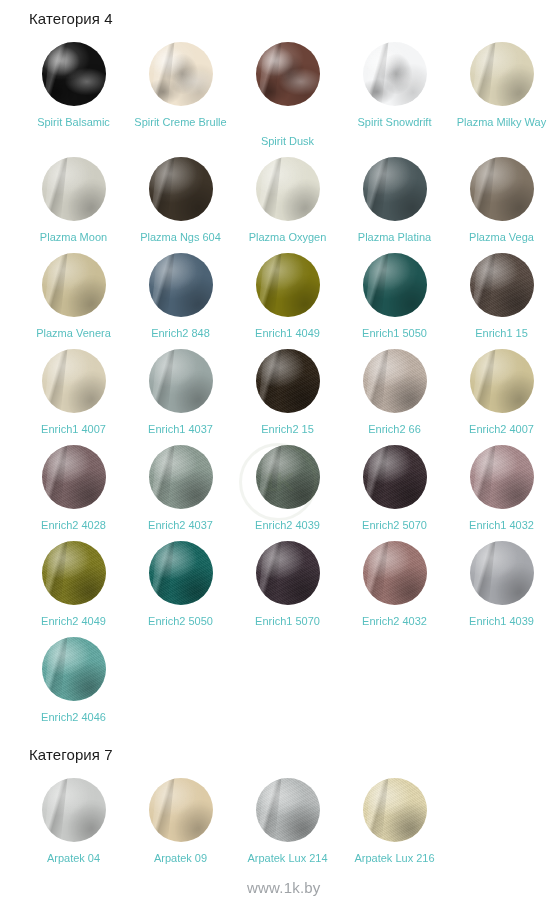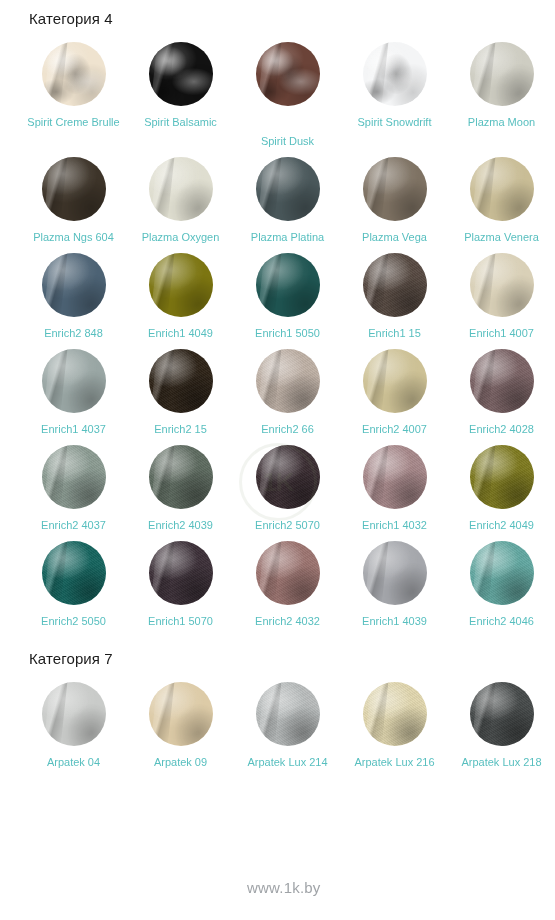--- a/index.html
+++ b/index.html
@@ -144,50 +144,58 @@
   .spacer-7 { height: 10px; }
 </style>
 </head>
 <body style="background: rgb(255, 255, 255);">
 
 <div class="page">
 
   <h2 class="section-title">Категория 4</h2>
   <div class="grid" id="grid-0">
       <div class="swatch-cell">
+        <div class="chip silk" style="background: rgb(18, 18, 18);">
+          <div class="tex"></div>
+          <div class="fold"></div>
+          <div class="sheen"></div>
+        </div>
+        <div class="chip-label" style="color: rgb(87, 191, 191);">Spirit Balsamic</div>
+      </div>
+      <div class="swatch-cell">
         <div class="chip silk" style="background: rgb(239, 227, 207);">
           <div class="tex"></div>
           <div class="fold"></div>
           <div class="sheen"></div>
         </div>
         <div class="chip-label" style="color: rgb(87, 191, 191);">Spirit Creme Brulle</div>
       </div>
       <div class="swatch-cell">
-        <div class="chip silk" style="background: rgb(18, 18, 18);">
-          <div class="tex"></div>
-          <div class="fold"></div>
-          <div class="sheen"></div>
-        </div>
-        <div class="chip-label" style="color: rgb(87, 191, 191);">Spirit Balsamic</div>
-      </div>
-      <div class="swatch-cell">
         <div class="chip silk" style="background: rgb(107, 67, 56);">
           <div class="tex"></div>
           <div class="fold"></div>
           <div class="sheen"></div>
         </div>
         <div class="chip-label" style="color: rgb(87, 191, 191); margin-top: 28px;">Spirit Dusk</div>
       </div>
       <div class="swatch-cell">
         <div class="chip silk" style="background: rgb(244, 245, 246);">
           <div class="tex"></div>
           <div class="fold"></div>
           <div class="sheen"></div>
         </div>
         <div class="chip-label" style="color: rgb(87, 191, 191);">Spirit Snowdrift</div>
+      </div>
+      <div class="swatch-cell">
+        <div class="chip flat" style="background: rgb(217, 210, 182);">
+          <div class="tex"></div>
+          <div class="fold"></div>
+          <div class="sheen"></div>
+        </div>
+        <div class="chip-label" style="color: rgb(87, 191, 191);">Plazma Milky Way</div>
       </div>
       <div class="swatch-cell">
         <div class="chip flat" style="background: rgb(206, 205, 194);">
           <div class="tex"></div>
           <div class="fold"></div>
           <div class="sheen"></div>
         </div>
         <div class="chip-label" style="color: rgb(87, 191, 191);">Plazma Moon</div>
       </div>
       <div class="swatch-cell">
@@ -420,28 +428,20 @@
         </div>
         <div class="chip-label" style="color: rgb(87, 191, 191);">Arpatek Lux 214</div>
       </div>
       <div class="swatch-cell">
         <div class="chip velvet" style="background: rgb(224, 214, 174);">
           <div class="tex"></div>
           <div class="fold"></div>
           <div class="sheen"></div>
         </div>
         <div class="chip-label" style="color: rgb(87, 191, 191);">Arpatek Lux 216</div>
-      </div>
-      <div class="swatch-cell">
-        <div class="chip velvet" style="background: rgb(71, 75, 75);">
-          <div class="tex"></div>
-          <div class="fold"></div>
-          <div class="sheen"></div>
-        </div>
-        <div class="chip-label" style="color: rgb(87, 191, 191);">Arpatek Lux 218</div>
       </div>
     </div>
 
   <div class="watermark-mid">
     <div class="wm-ring"></div>
     <div class="wm-text">1K</div>
   </div>
 
   <div class="watermark-bottom">www.1k.by</div>
 </div>

